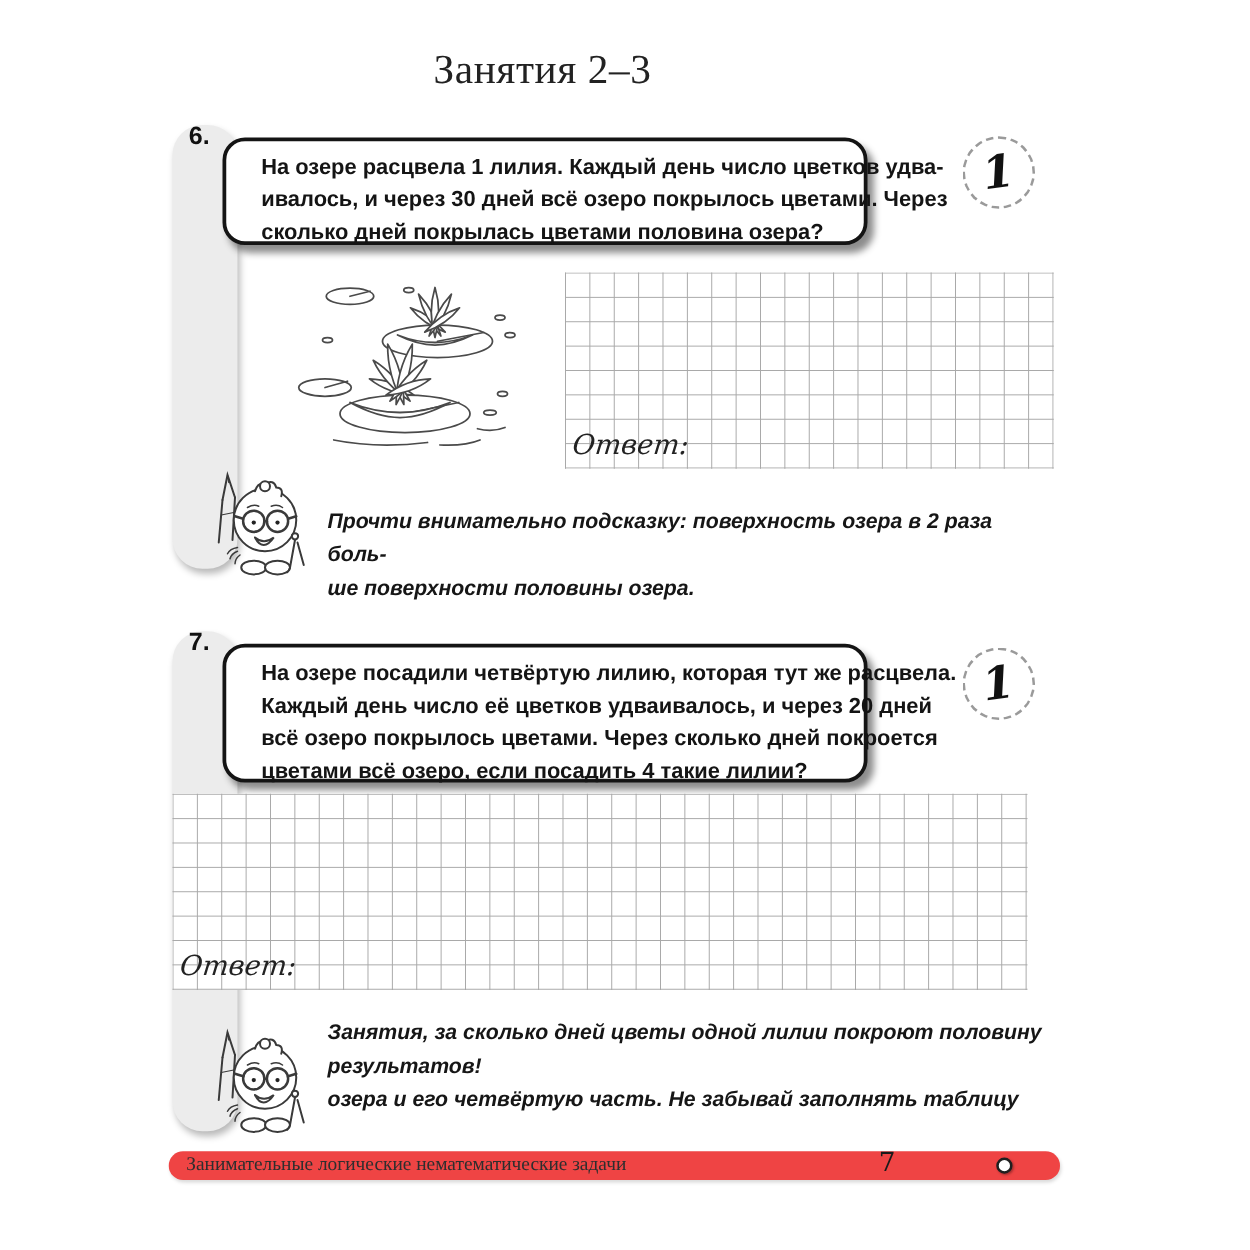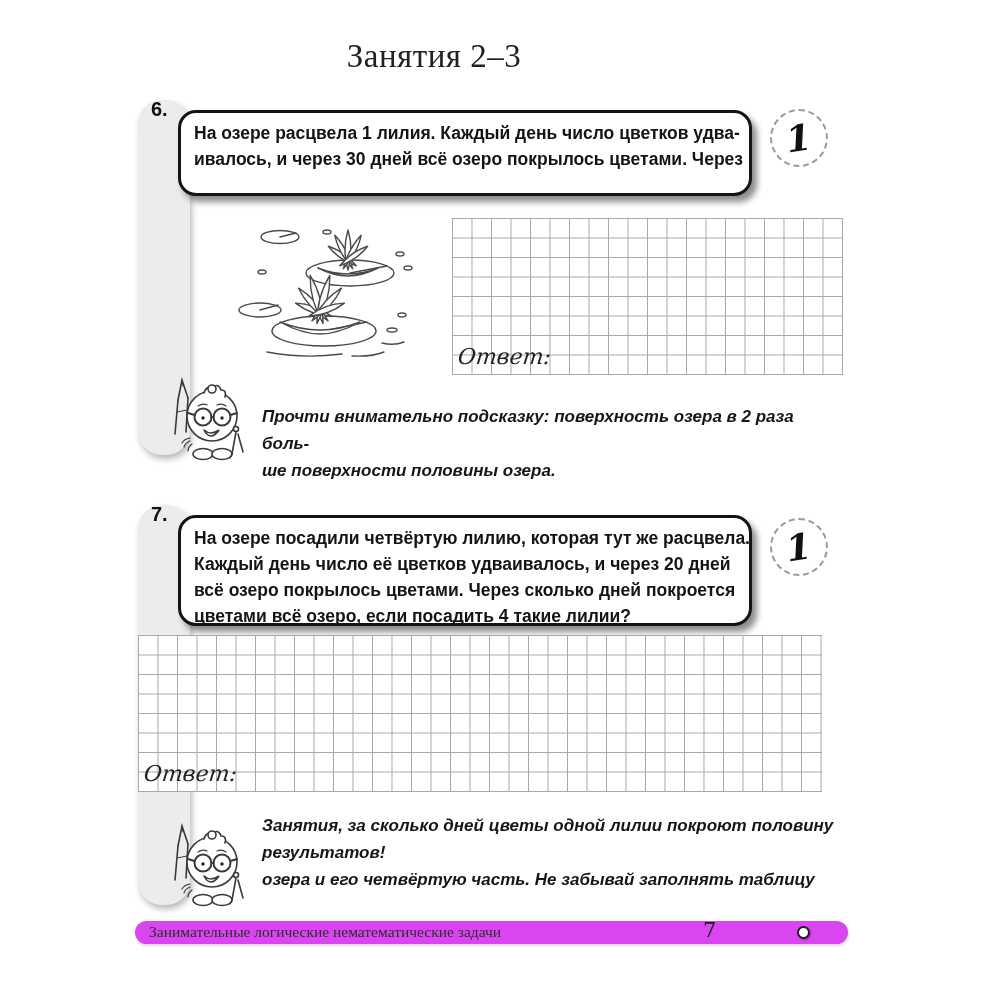--- a/index.html
+++ b/index.html
@@ -9,22 +9,22 @@
          font-family:"Liberation Serif",serif;font-size:33px;font-weight:400;color:#222;letter-spacing:.5px;}
   
   .sidebar{position:absolute;width:52px;background:#ececec;border-radius:24px;
            box-shadow:2px 4px 6px rgba(0,0,0,.28);}
   .bar6{left:138px;top:100px;height:355px;}
   .bar7{left:138px;top:505px;height:400px;}
   .tasknum{position:absolute;font-size:20px;font-weight:700;color:#111;}
   .num6{left:151px;top:98px;}
   .num7{left:151px;top:503px;}
   
-  .bubble{position:absolute;left:178px;width:574px;box-sizing:border-box;background:#fff;
-          border:3px solid #141414;border-radius:18px;padding:7px 13px 6px 13px;
+  .bubble{position:absolute;left:178px;width:516px;box-sizing:border-box;background:#fff;
+          border:3px solid #141414;border-radius:18px;padding:7px 13px 6px 28px;
           box-shadow:5px 6px 6px rgba(0,0,0,.45);}
   .bub6{top:110px;height:86px;}
   .bub7{top:515px;height:111px;}
   .bubble .line{white-space:nowrap;font-size:17.5px;line-height:26px;font-weight:600;color:#141414;}
   
   .badge{position:absolute;width:54px;height:54px;border:2px dashed #9a9a9a;border-radius:50%;
          display:flex;align-items:center;justify-content:center;}
   .bdg6{left:770px;top:109px;}
   .bdg7{left:770px;top:518px;}
   .badge .pts{font-family:"DejaVu Serif",serif;font-style:italic;font-weight:700;font-size:36px;
@@ -44,21 +44,21 @@
   .lilies{position:absolute;left:232px;top:210px;}
   .mascot{position:absolute;width:110px;height:95px;}
   .m6{left:148px;top:372px;}
   .m7{left:148px;top:818px;}
   
   .hint{position:absolute;left:262px;width:575px;font-style:italic;font-weight:600;
         font-size:17px;line-height:27px;color:#161616;}
   .h6{top:403px;}
   .h7{top:812px;}
   
-  .footer{position:absolute;left:135px;top:921px;width:713px;height:23px;background:#d946ef;
+  .footer{position:absolute;left:135px;top:921px;width:713px;height:23px;background:#ef4444;
           border-radius:12px;box-shadow:1px 2px 3px rgba(0,0,0,.15);}
   .footer-title{position:absolute;left:14px;top:2px;font-family:"Liberation Serif",serif;
                 font-size:15.5px;color:#2e2e2e;white-space:nowrap;}
   .footer-page{position:absolute;left:568px;top:-3px;font-family:"DejaVu Serif",serif;
                font-size:21px;color:#1a1a1a;}
   .footer-dot{position:absolute;left:662px;top:5px;width:9px;height:9px;border:2.5px solid #1f1f1f;
               border-radius:50%;background:#fff;box-shadow:1px 1px 2px rgba(0,0,0,.35);}
 </style>
 </head>
 <body>
@@ -66,20 +66,21 @@
 <div class="page">
 
   <div class="title">Занятия 2–3</div>
 
   <div class="sidebar bar6"></div>
   <div class="tasknum num6">6.</div>
 
   <div class="bubble bub6">
     <div class="line">На озере расцвела 1 лилия. Каждый день число цветков удва-</div>
     <div class="line">ивалось, и через 30 дней всё озеро покрылось цветами. Через</div>
+    <div class="line">сколько дней покрылась цветами половина озера?</div>
   </div>
 
   <div class="badge bdg6">
     <span class="pts">1</span>
   </div>
 
   <div class="lilies">
     <svg width="190" height="155" viewBox="0 0 190 155">
       <g stroke="#4a4a4a" fill="none" stroke-width="1.4" stroke-linejoin="round" stroke-linecap="round">
         <ellipse cx="48" cy="27" rx="19" ry="6.5" fill="#fff"></ellipse>

